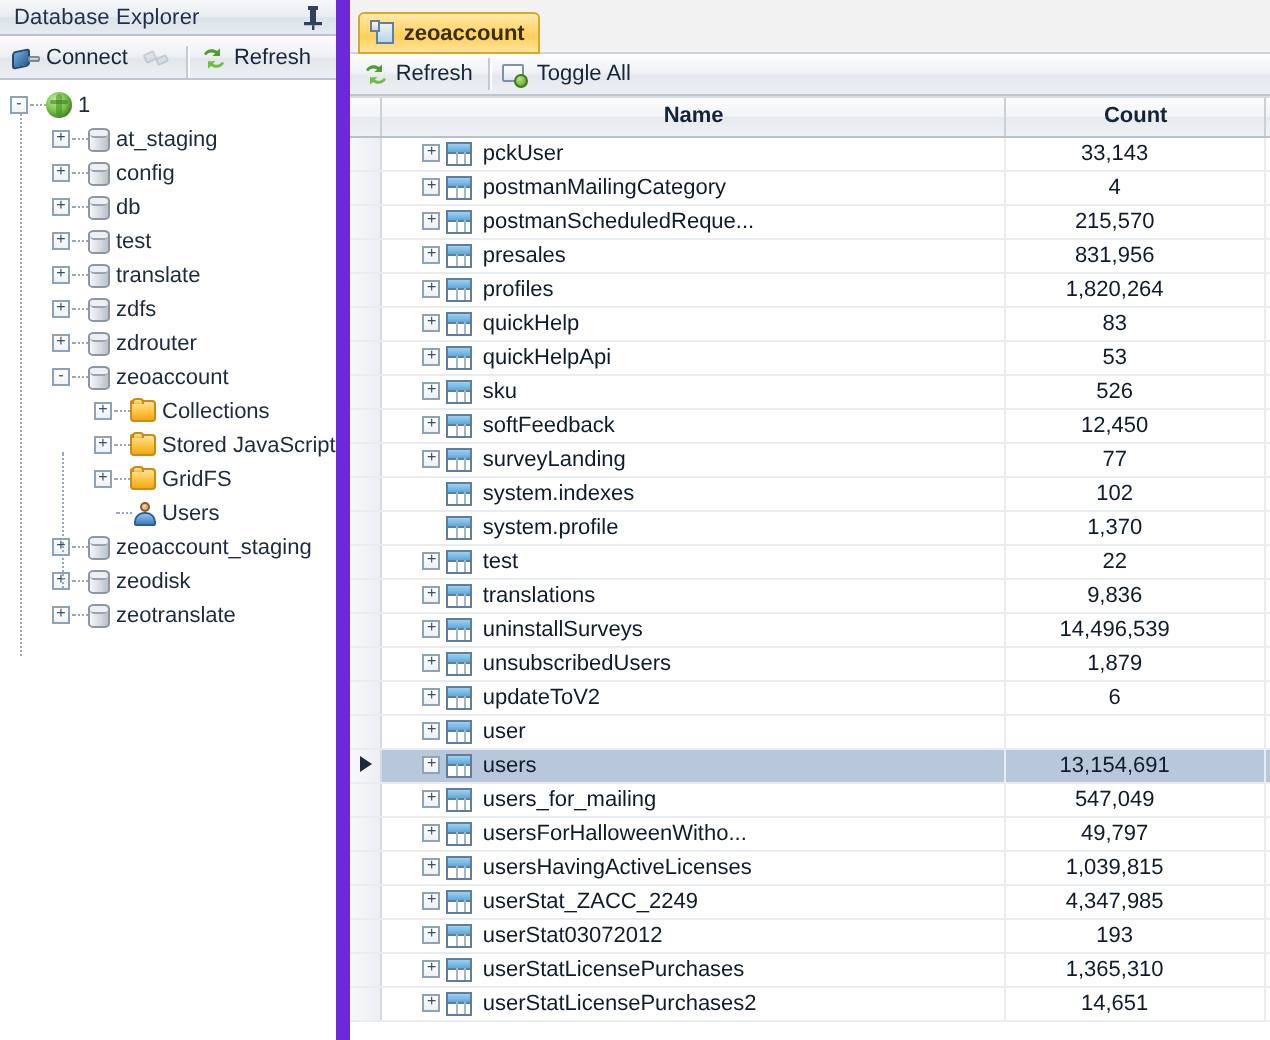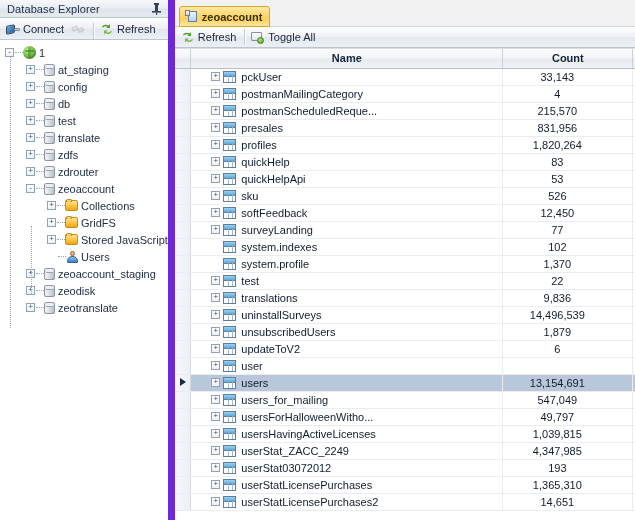--- a/index.html
+++ b/index.html
@@ -482,28 +482,28 @@
             <span class="expander" data-sym="+"></span>
             <span class="dots"></span>
             <span class="ico ico-folder"></span>
             <span class="tlabel">Collections</span>
           </div>
           <div class="tnode">
             <span style="display: inline-block; flex: 0 0 auto; width: 47px; height: 1px;"></span>
             <span class="expander" data-sym="+"></span>
             <span class="dots"></span>
             <span class="ico ico-folder"></span>
+            <span class="tlabel">Stored JavaScript</span>
+          </div>
+          <div class="tnode">
+            <span style="display: inline-block; flex: 0 0 auto; width: 47px; height: 1px;"></span>
+            <span class="expander" data-sym="+"></span>
+            <span class="dots"></span>
+            <span class="ico ico-folder"></span>
             <span class="tlabel">GridFS</span>
-          </div>
-          <div class="tnode">
-            <span style="display: inline-block; flex: 0 0 auto; width: 47px; height: 1px;"></span>
-            <span class="expander" data-sym="+"></span>
-            <span class="dots"></span>
-            <span class="ico ico-folder"></span>
-            <span class="tlabel">Stored JavaScript</span>
           </div>
           <div class="tnode">
             <span style="display: inline-block; flex: 0 0 auto; width: 47px; height: 1px;"></span>
             <span style="display: inline-block; width: 11px; flex: 0 0 auto;"></span>
             <span class="dots"></span>
             <span class="ico ico-user"></span>
             <span class="tlabel">Users</span>
           </div>
           <div class="tnode">
             <span style="display: inline-block; flex: 0 0 auto; width: 26px; height: 1px;"></span>

